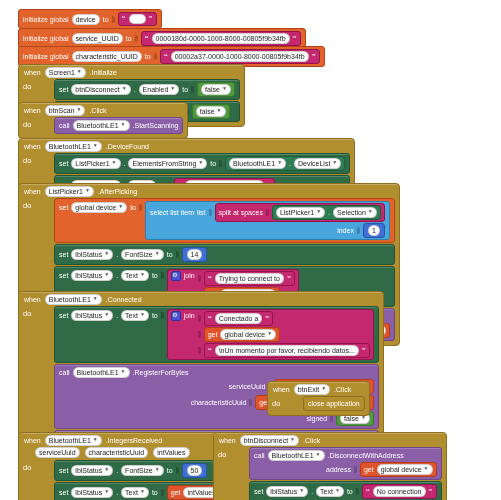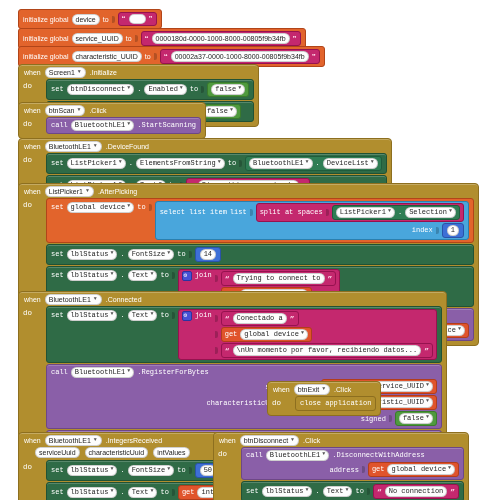--- a/index.html
+++ b/index.html
@@ -12,21 +12,21 @@
 
   
   .blk{position:absolute;box-sizing:border-box;border-radius:3px;}
   .row{display:flex;align-items:center;gap:3px;white-space:nowrap;}
 
   
   .hat{background:#b18e2e;border:1px solid #8d6f1f;border-radius:4px;
        box-shadow:inset 0 1px 0 rgba(255,255,255,.25);}
   .hat .hdr{display:flex;align-items:center;gap:4px;padding:2px 5px 1px 5px;
             font-size:7.5px;color:#fff;}
-  .hat .body{display:flex;gap:12px;padding:0 4px 4px 4px;font-family:Liberation Mono, monospace;}
+  .hat .body{display:flex;gap:20px;padding:0 4px 4px 4px;}
   .hat .dolab{color:#fff;font-size:7.5px;padding-top:3px;width:11px;flex:none;}
   .hat .stack{display:flex;flex-direction:column;gap:1px;}
   .hat .params{display:flex;gap:5px;padding:0 5px 2px 16px;}
 
   
   .setblk{background:#2f6b46;border:1px solid #215234;border-radius:3px;
           padding:2px 4px;box-shadow:inset 0 1px 0 rgba(255,255,255,.2);}
   .callblk{background:#8a5fa8;border:1px solid #6d4786;border-radius:3px;
            padding:2px 4px;box-shadow:inset 0 1px 0 rgba(255,255,255,.2);}
   .ctrlblk{background:#b18e2e;border:1px solid #8d6f1f;border-radius:3px;padding:2px 4px;}

